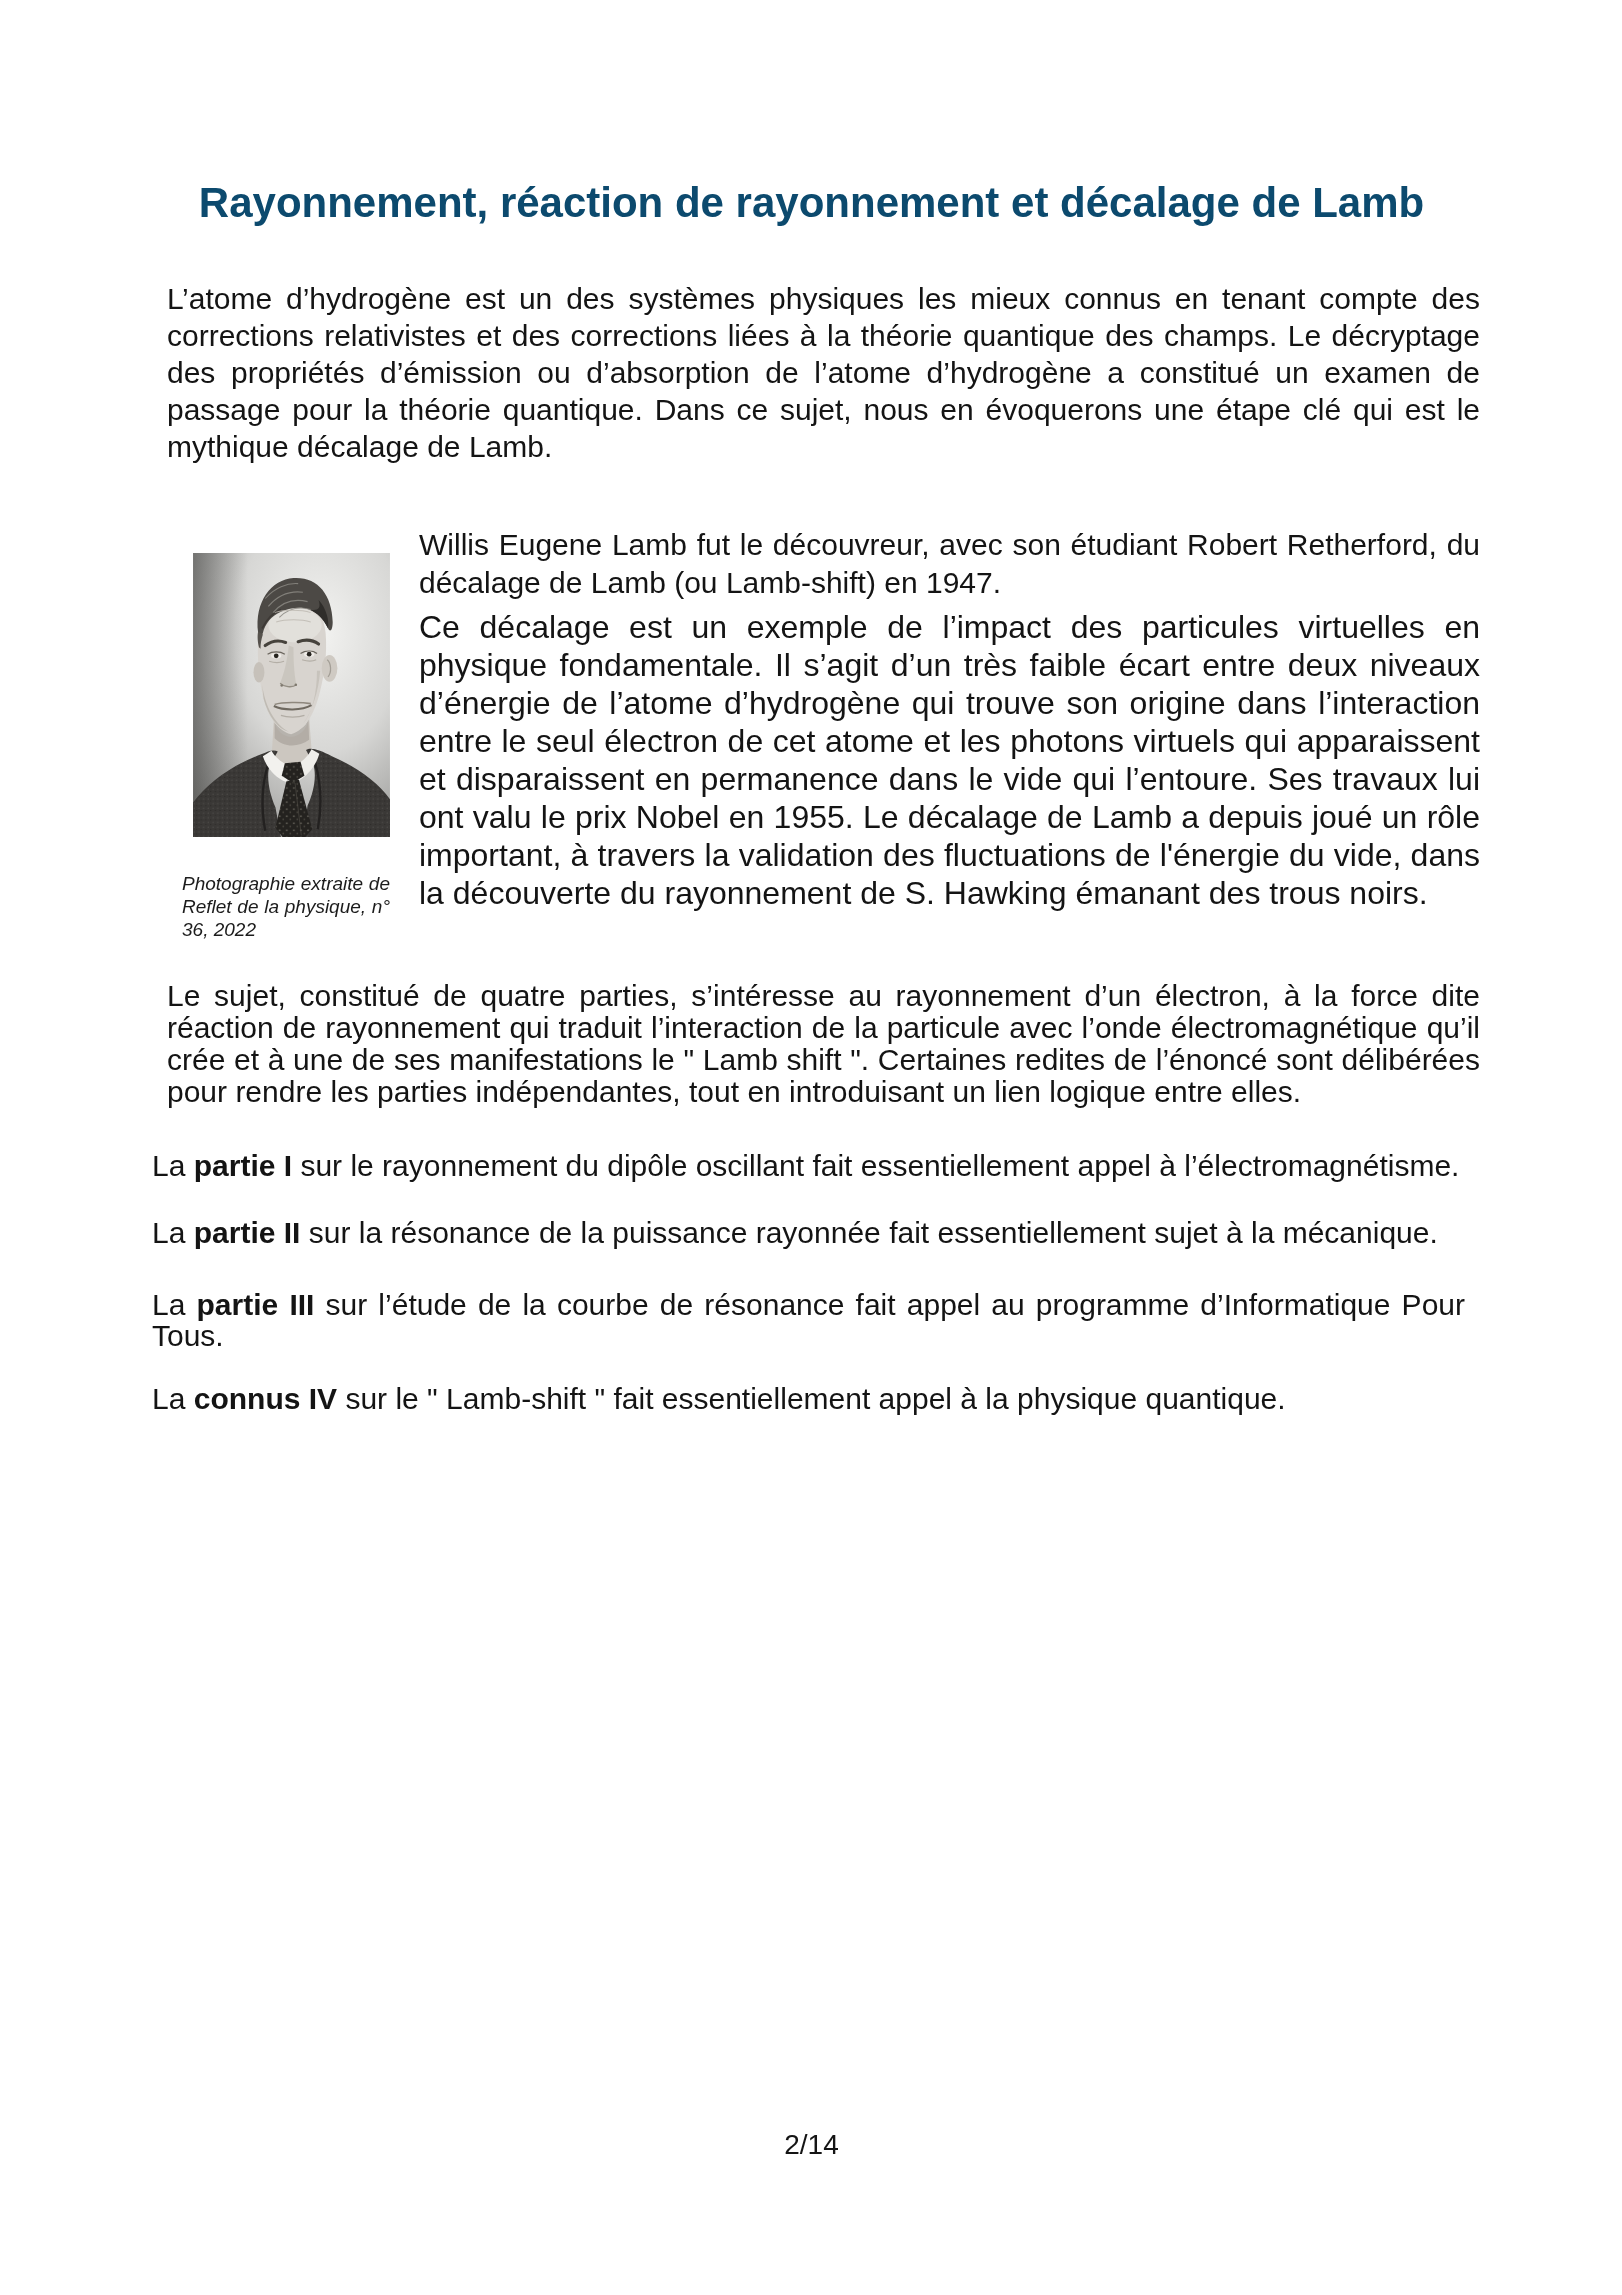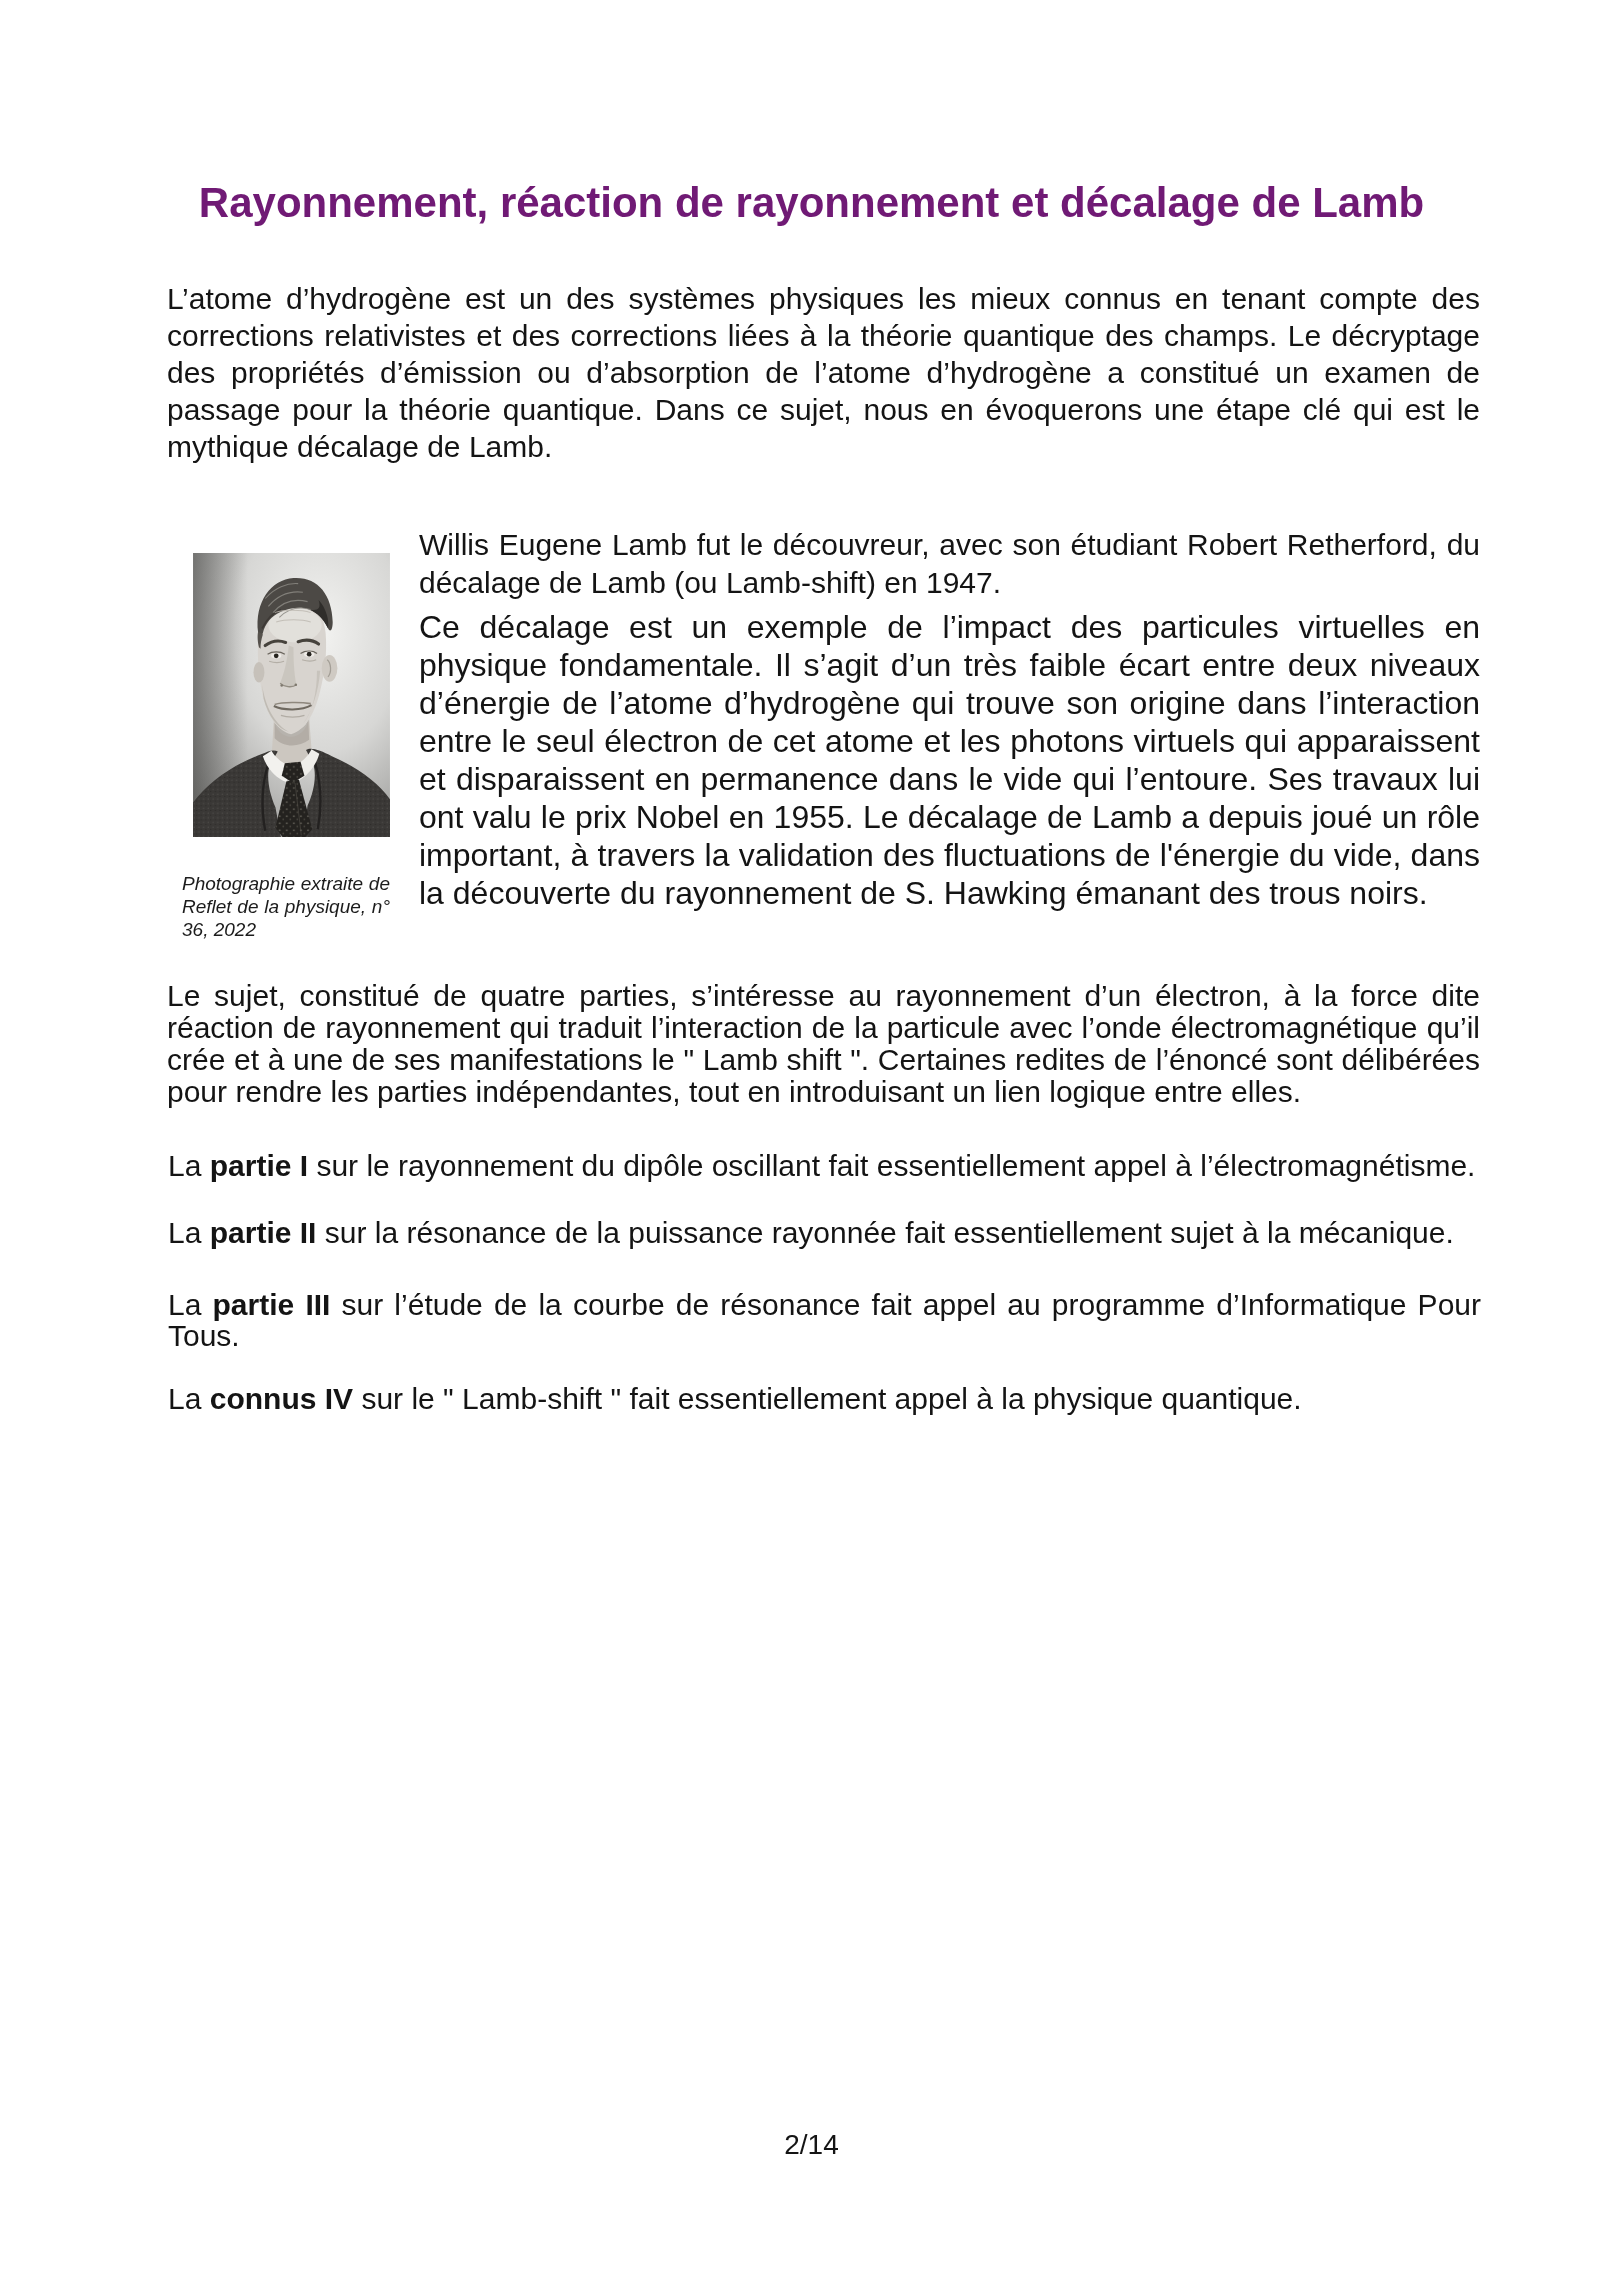--- a/index.html
+++ b/index.html
@@ -6,33 +6,33 @@
   body{
     width:1623px;height:2295px;position:relative;background:#ffffff;
     font-family:"Liberation Sans", sans-serif;color:#141414;
     -webkit-font-smoothing:antialiased;
   }
   p{margin:12px}
   .abs{position:absolute}
   .just{text-align:justify}
   .page-title{
     left:155px;top:152px;width:1313px;
-    font-weight:bold;font-size:42px;line-height:46px;text-align:center;color:#701a75;
+    font-weight:bold;font-size:42px;line-height:46px;text-align:center;color:#0c4a6e;
   }
   .intro{left:155px;top:268px;width:1313px;font-size:30px;line-height:37px}
   .bio-1{left:407px;top:514px;width:1061px;font-size:30px;line-height:38px}
   .bio-2{left:407px;top:596px;width:1061px;font-size:32px;line-height:38px}
   .photo-figure{left:193px;top:553px;width:197px;height:284px;margin:0}
   .photo-figure svg{display:block;width:197px;height:284px}
   .caption{
     left:170px;top:860px;width:208px;
     font-style:italic;font-size:19px;line-height:23px;color:#1c1c1c;
   }
   .overview{left:155px;top:968px;width:1313px;font-size:30px;line-height:32px}
-  .part{left:156px;width:1313px;font-size:30px;line-height:31px}
+  .part{left:140px;width:1313px;font-size:30px;line-height:31px}
   .part b{font-weight:bold}
   .part-1{top:1138px}
   .part-2{top:1205px}
   .part-3{top:1277px}
   .part-4{top:1371px}
   .page-number{
     left:155px;top:2129px;width:1313px;
     font-weight:normal;font-size:28px;line-height:31px;text-align:center;
   }
 </style>

